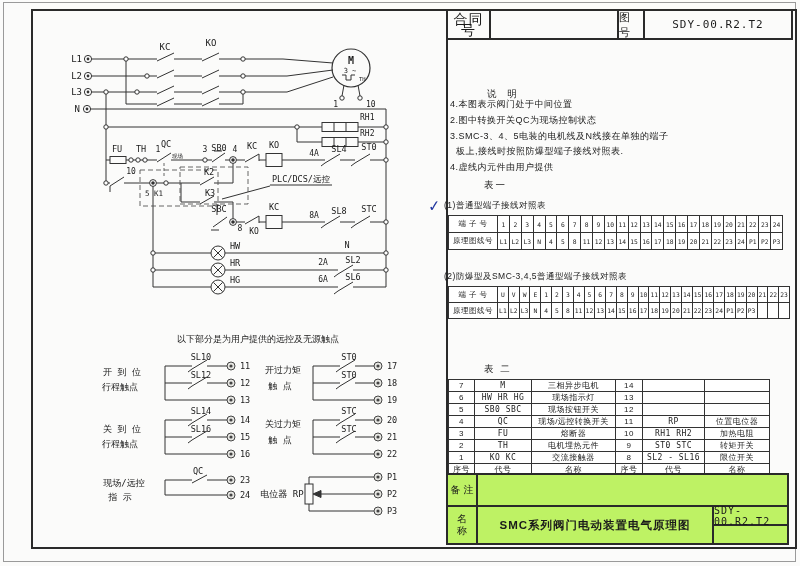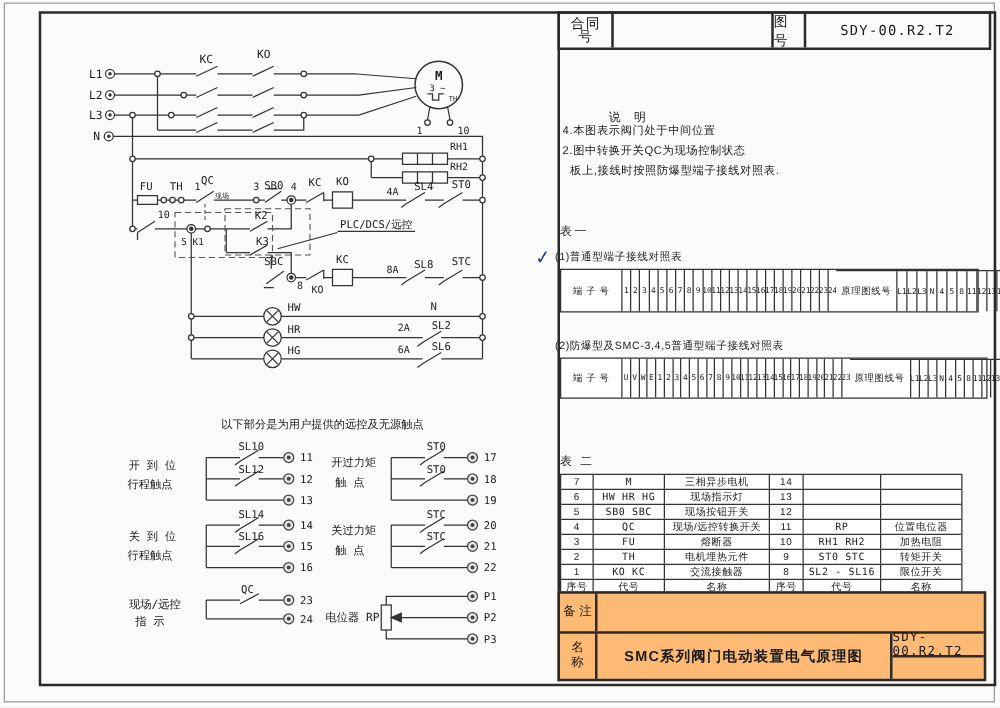--- a/index.html
+++ b/index.html
@@ -7,34 +7,34 @@
         font-family:"Liberation Sans","DejaVu Sans",sans-serif;color:#1a1a1a;}
   .abs{position:absolute;}
   .outer-border{left:3px;top:2px;width:791px;height:558px;border:1px solid #9a9a9a;}
   .frame{left:31px;top:9px;width:762px;height:536px;border:2px solid #2a2a2a;}
   .vdivider{left:446px;top:9px;width:0;height:536px;border-left:2px solid #2a2a2a;}
 
   
   .hdr{left:446px;top:9px;width:347px;height:31px;border:2px solid #2a2a2a;display:flex;box-sizing:border-box;}
   .hdr .cell{border-right:2px solid #2a2a2a;display:flex;align-items:center;justify-content:center;box-sizing:border-box;}
   .hdr .cell:last-child{border-right:none;}
-  .hc1{width:43px;flex-direction:column;font-size:11px;line-height:11px;letter-spacing:1px;}
+  .hc1{width:43px;flex-direction:column;font-size:14px;line-height:11px;letter-spacing:1px;}
   .hc2{width:128px;}
   .hc3{width:26px;font-size:11px;letter-spacing:2px;}
   .hc4{flex:1;font-size:11px;font-family:"DejaVu Sans Mono","Liberation Mono",monospace;letter-spacing:1px;}
 
   
   .notes-title{left:487px;top:88px;font-size:9.5px;letter-spacing:4px;}
   .notes{left:450px;top:97px;font-size:9px;line-height:15.8px;white-space:pre;letter-spacing:0.5px;}
 
-  .tbl-label{font-size:9.5px;letter-spacing:2px;}
+  .tbl-label{font-size:9.5px;letter-spacing:2px;margin-left:36px;}
   .check{left:428px;top:197px;font-size:15px;font-weight:bold;color:#22379f;transform:rotate(-6deg);}
   .ttitle{font-size:8.5px;letter-spacing:0.5px;}
 
-  .ttable{border:1.5px solid #333;display:flex;box-sizing:border-box;background:#fff;}
+  .ttable{border:1.5px solid #333;display:flex;flex-direction:column;box-sizing:border-box;background:#fff;}
   .trow{display:flex;flex:1;border-top:1px solid #333;}
   .trow:first-child{border-top:none;}
   .tlabel{width:49px;flex:none;border-right:1px solid #333;display:flex;align-items:center;justify-content:center;
           font-size:7.5px;letter-spacing:0.5px;box-sizing:border-box;}
   .tcell{flex:1;border-right:1px solid #333;display:flex;align-items:center;justify-content:center;
          font-size:6.3px;font-family:"DejaVu Sans Mono","Liberation Mono",monospace;box-sizing:border-box;overflow:hidden;}
   .tcell:last-child{border-right:none;}
 
   
   .g2{left:448px;top:379px;width:322px;height:95px;border:1.5px solid #333;display:flex;flex-direction:column;box-sizing:border-box;background:#fff;}
@@ -43,21 +43,21 @@
   .g2row span{border-right:1px solid #333;display:flex;align-items:center;justify-content:center;
               font-size:8px;white-space:nowrap;overflow:hidden;box-sizing:border-box;letter-spacing:0.5px;}
   .g2row span:nth-child(1){width:26px;}
   .g2row span:nth-child(2){width:57px;font-family:"DejaVu Sans Mono","Liberation Mono",monospace;}
   .g2row span:nth-child(3){width:84px;}
   .g2row span:nth-child(4){width:27px;}
   .g2row span:nth-child(5){width:62px;font-family:"DejaVu Sans Mono","Liberation Mono",monospace;}
   .g2row span:nth-child(6){flex:1;border-right:none;text-align:right;}
 
   
-  .ftr{left:446px;top:473px;width:343px;height:72px;border:2px solid #2a2a2a;box-sizing:border-box;display:flex;flex-direction:column;background:#fdba74;}
+  .ftr{left:446px;top:473px;width:343px;height:72px;border:2px solid #2a2a2a;box-sizing:border-box;display:flex;flex-direction:column;background:#bef264;}
   .fr1{height:30px;display:flex;border-bottom:2px solid #2a2a2a;}
   .fr2{flex:1;display:flex;}
   .flabel{width:30px;flex:none;border-right:2px solid #2a2a2a;display:flex;align-items:center;justify-content:center;
           font-size:10px;box-sizing:border-box;flex-direction:column;line-height:12px;}
   .fremark{flex:1;display:flex;align-items:center;justify-content:center;font-size:11.5px;letter-spacing:2px;font-weight:bold;}
   .fname{width:236px;flex:none;border-right:2px solid #2a2a2a;display:flex;align-items:center;justify-content:center;
          font-size:11.5px;font-weight:bold;letter-spacing:1px;box-sizing:border-box;}
   .fright{flex:1;display:flex;flex-direction:column;}
   .fdno{height:17px;border-bottom:2px solid #2a2a2a;display:flex;align-items:center;justify-content:center;
         font-size:10px;font-family:"DejaVu Sans Mono","Liberation Mono",monospace;letter-spacing:1px;}
@@ -285,21 +285,21 @@
       <span>号</span>
     </div>
     <div class="cell hc2">
         <span></span>
       </div>
     <div class="cell hc3">图 号</div>
     <div class="cell hc4">SDY-00.R2.T2</div>
   </div>
 
   <div class="abs notes-title">说 明</div>
-  <div class="abs notes"><div>4.本图表示阀门处于中间位置</div><div>2.图中转换开关QC为现场控制状态</div><div>  板上,接线时按照防爆型端子接线对照表.</div></div>
+  <div class="abs notes"><div>4.本图表示阀门处于中间位置</div><div>2.图中转换开关QC为现场控制状态</div><div>3.SMC-3、4、5电装的电机线及N线接在单独的端子</div><div>  板上,接线时按照防爆型端子接线对照表.</div><div>4.虚线内元件由用户提供</div></div>
 
   <div class="abs tbl-label" style="left:448px;top:179px">表一</div>
   <div class="abs check">✓</div>
   <div class="abs ttitle" style="left:444px;top:200px">(1)普通型端子接线对照表</div>
   <div class="abs ttable" style="left:448px;top:215px;width:335px;height:35px">
       <div class="trow">
         <span class="tlabel">端 子 号</span>
         <span class="tcell">1</span>
         <span class="tcell">2</span>
         <span class="tcell">3</span>

